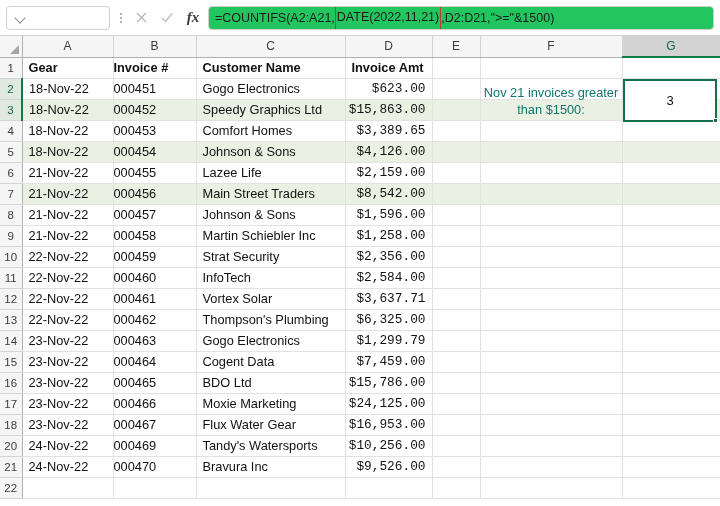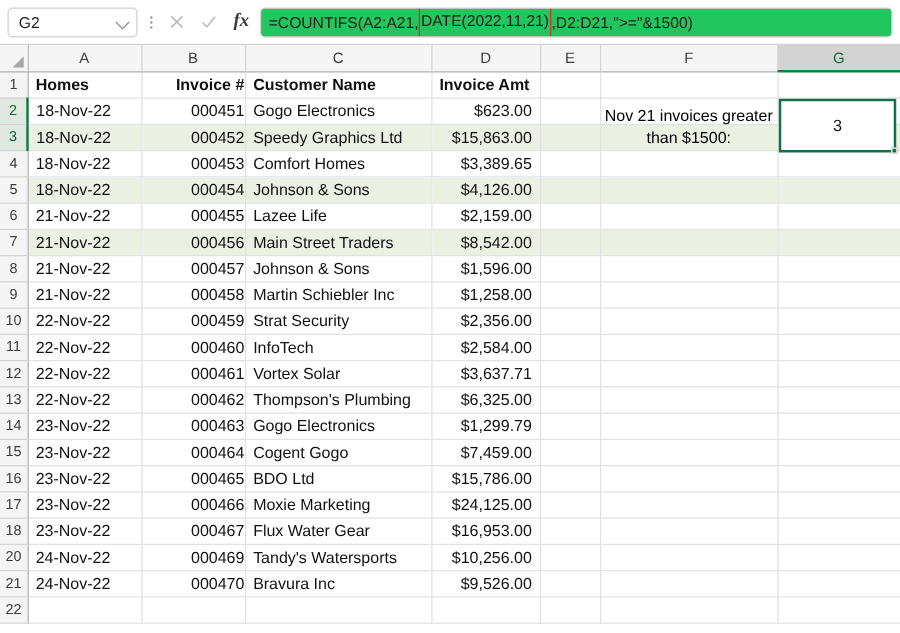--- a/index.html
+++ b/index.html
@@ -131,22 +131,22 @@
     border-right: 1px solid #e2e2e2;
     border-bottom: 1px solid #e2e2e2;
     font-size: 12.8px;
     color: #111;
     vertical-align: middle;
     white-space: nowrap;
     overflow: hidden;
   }
   .cell.hdr { font-weight: 700; }
   .cell.l { text-align: left; padding-left: 6px; }
-  .cell.c { text-align: right; margin-left: 28px; }
-  .cell.r { text-align: right; padding-right: 6px; }
+  .cell.c { text-align: left; margin-left: 28px; }
+  .cell.r { text-align: right; padding-right: 6px; font-family: Liberation Mono, monospace; }
   .row-green .cell { background: #eaf1e2; }
 
   
   .gcell {
     position: absolute;
     border: 2px solid #14704a;
     background: #ffffff;
     display: flex; align-items: center; justify-content: center;
     font-size: 13px; color: #111;
   }
@@ -156,33 +156,32 @@
     background: #14704a;
     border: 1px solid #ffffff;
   }
 
   
   .flabel {
     position: absolute;
     display: flex; flex-direction: column;
     align-items: center; justify-content: center;
     text-align: left;
-    font-size: 12.8px; color: #000000;
+    font-size: 12.8px; color: #0f766e;
     line-height: 17px;
   }
 </style>
 </head>
 <body>
 
 <div id="app">
 
   <div class="fbar">
 
     <div class="namebox">
-      <span class="nb-text">G2</span>
       <span class="chev"></span>
     </div>
 
     <div class="dots">
         <i></i>
         <i></i>
         <i></i>
       </div>
 
     <div class="fbtns">
@@ -231,21 +230,21 @@
           <th class="colhead">E</th>
           <th class="colhead">F</th>
           <th class="colhead sel">G</th>
         </tr>
       </thead>
 
       <tbody>
 
         <tr>
           <td class="rowhead">1</td>
-          <td class="cell hdr l">Homes</td>
+          <td class="cell hdr l">Gear</td>
           <td class="cell hdr c">Invoice #</td>
           <td class="cell hdr l">Customer Name</td>
           <td class="cell hdr l">Invoice Amt</td>
           <td class="cell"></td>
           <td class="cell"></td>
           <td class="cell"></td>
         </tr>
       </tbody>
 
       <tbody id="databody">
@@ -376,21 +375,21 @@
             <td class="cell l">Gogo Electronics</td>
             <td class="cell r">$1,299.79</td>
             <td class="cell"></td>
             <td class="cell"></td>
             <td class="cell"></td>
           </tr>
           <tr>
             <td class="rowhead">15</td>
             <td class="cell l">23-Nov-22</td>
             <td class="cell c">000464</td>
-            <td class="cell l">Cogent Gogo</td>
+            <td class="cell l">Cogent Data</td>
             <td class="cell r">$7,459.00</td>
             <td class="cell"></td>
             <td class="cell"></td>
             <td class="cell"></td>
           </tr>
           <tr>
             <td class="rowhead">16</td>
             <td class="cell l">23-Nov-22</td>
             <td class="cell c">000465</td>
             <td class="cell l">BDO Ltd</td>

